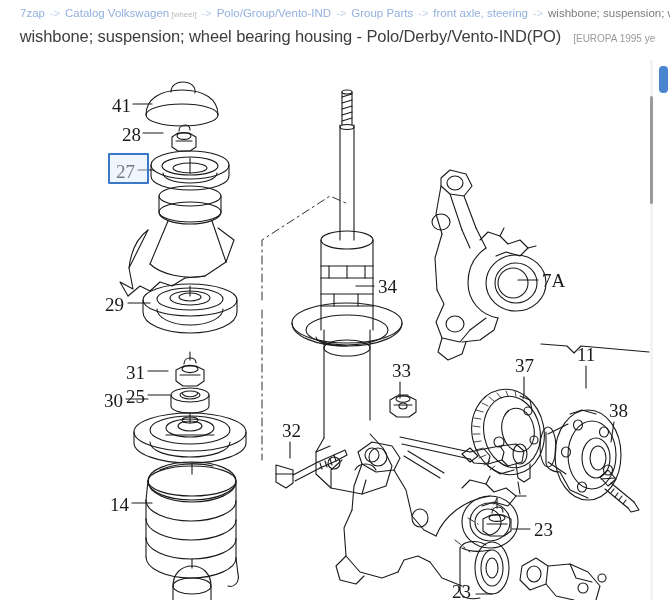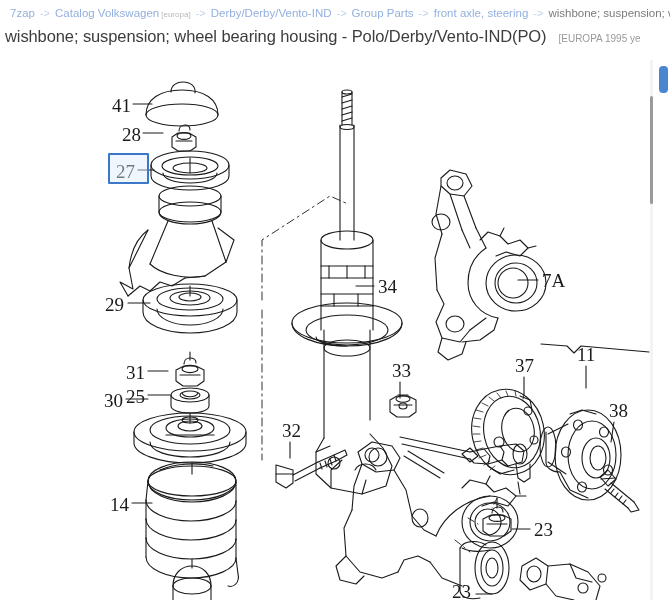--- a/index.html
+++ b/index.html
@@ -19,21 +19,21 @@
   #breadcrumb {
     position: absolute;
     left: 0;
     top: 0;
     width: 670px;
     height: 26px;
     display: flex;
     align-items: center;
     white-space: nowrap;
     overflow: hidden;
-    padding-left: 10px;
+    padding-left: 20px;
     box-sizing: border-box;
   }
   .crumb-link {
     color: #93b0de;
     font-size: 11.5px;
     text-decoration: none;
     cursor: pointer;
   }
   .crumb-sup {
     color: #b8b8b8;
@@ -57,20 +57,21 @@
     left: 0;
     top: 27px;
     width: 670px;
     height: 30px;
     white-space: nowrap;
     overflow: hidden;
     padding-left: 5px;
     box-sizing: border-box;
     display: flex;
     align-items: baseline;
+    justify-content: center;
   }
   #page-title {
     font-size: 16.5px;
     color: #3d3d3d;
     font-weight: normal;
     margin: 0;
     letter-spacing: -0.1px;
   }
   #title-note {
     font-size: 10px;
@@ -147,24 +148,24 @@
     fill: #1a1a1a;
   }
 </style>
 </head>
 <body>
 
 <nav id="breadcrumb">
   <a class="crumb-link" href="#"><span>7zap</span></a>
   <span class="crumb-sep">-&gt;</span>
 
-  <a class="crumb-link" href="#"><span>Catalog Volkswagen</span><span class="crumb-sup">[europa]</span></a>
+  <a class="crumb-link" href="#"><span>Catalog Volkswagen</span><span class="crumb-sup">[wheel]</span></a>
   <span class="crumb-sep">-&gt;</span>
 
-  <a class="crumb-link" href="#"><span>Derby/Derby/Vento-IND</span></a>
+  <a class="crumb-link" href="#"><span>Polo/Group/Vento-IND</span></a>
   <span class="crumb-sep">-&gt;</span>
 
   <a class="crumb-link" href="#"><span>Group Parts</span></a>
   <span class="crumb-sep">-&gt;</span>
 
   <a class="crumb-link" href="#"><span>front axle, steering</span></a>
   <span class="crumb-sep">-&gt;</span>
 
   <span class="crumb-current">wishbone; suspension; wheel bea</span>
 </nav>

